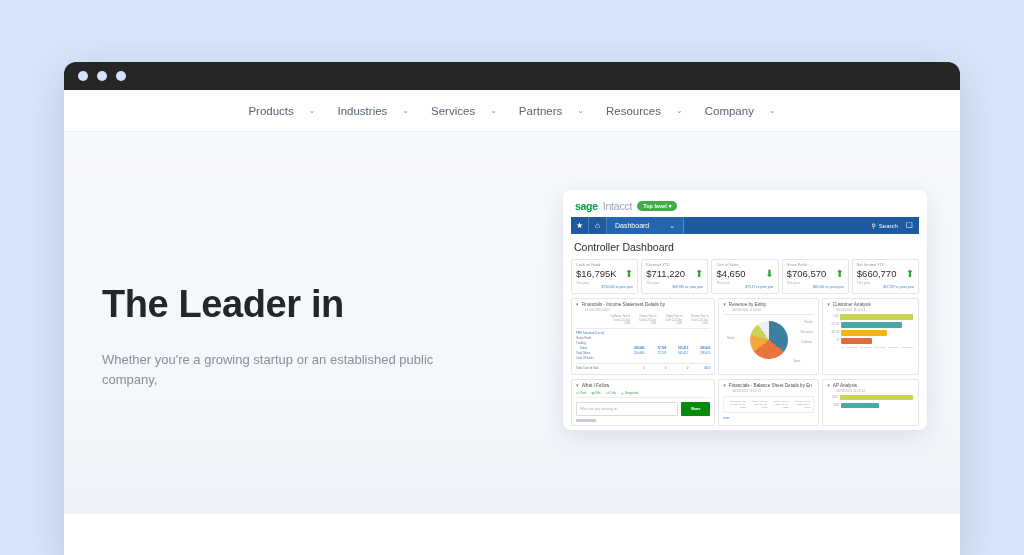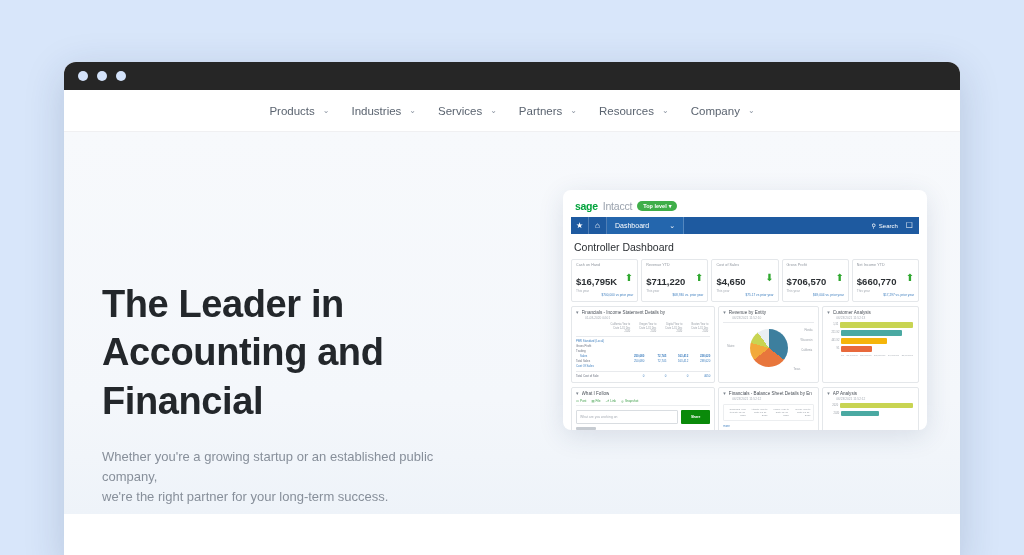--- a/index.html
+++ b/index.html
@@ -28,21 +28,21 @@
 
   
   .navbar {
     height: 42px; background: #fff;
     display: flex; align-items: center; justify-content: center;
     position: relative; border-bottom: 1px solid #f0f0f2;
   }
   .nav-links { display: flex; gap: 22px; align-items: center; }
   .nav-item {
     font-size: 11.5px; color: #5b6470; white-space: nowrap;
-    display: flex; align-items: center; gap: 8px; cursor: pointer;
+    display: flex; align-items: center; gap: 15px; cursor: pointer;
   }
   .chev { font-size: 8px; color: #8d96a3; line-height: 1; }
   .get-pricing {
     position: absolute; right: 24px; top: 50%; transform: translateY(-50%);
     background: #19a319; color: #fff; font-size: 10.5px; font-weight: 700;
     padding: 8px 20px; border: none; border-radius: 2px; cursor: pointer;
     white-space: nowrap;
   }
 
   
@@ -92,21 +92,21 @@
 
   .dash-title { font-size: 10.5px; color: #2b2f33; padding: 7px 2px 6px 3px; }
 
   .kpi-row { display: flex; gap: 3px; }
   .kpi {
     flex: 1; border: 1px solid #e4e7ea; border-radius: 2px;
     padding: 3px 4px 4px 4px; min-width: 0; background: #fff;
   }
   .kpi-label { font-size: 3.6px; color: #8b929b; letter-spacing: .1px; white-space: nowrap; }
   .kpi-mid { display: flex; align-items: center; justify-content: space-between; margin-top: 1px; }
-  .kpi-val { font-size: 9.5px; font-weight: 700; color: #2b2f33; white-space: nowrap; margin-top: 8px; }
+  .kpi-val { font-size: 9.5px; font-weight: 400; color: #2b2f33; white-space: nowrap; }
   .arrow-up { color: #2fa82f; font-size: 10px; line-height: 1; }
   .arrow-dn { color: #2fa82f; font-size: 10px; line-height: 1; }
   .kpi-sub { font-size: 3.2px; color: #a6acb4; margin-top: 2px; }
   .kpi-foot { display: flex; justify-content: flex-end; }
   .kpi-delta { font-size: 3.2px; color: #3f7fbf; }
 
   .widget-row { display: flex; gap: 3px; margin-top: 4px; }
   .widget {
     border: 1px solid #e4e7ea; border-radius: 2px; background: #fff;
     padding: 3px 4px; min-width: 0; overflow: hidden;
@@ -215,25 +215,23 @@
           <span class="chev">⌄</span>
         </div>
       </div>
     </div>
 
     <div class="hero">
 
       <div class="hero-copy">
         <h1 class="headline">
           <div>The Leader in</div>
-          <div>Accounting and Financial</div>
         </h1>
         <p class="subhead">
           <span>Whether you're a growing startup or an established public company,</span><br>
-          <span>we're the right partner for your long-term success.</span>
         </p>
 
       </div>
 
       <div class="dash-card">
 
         <div class="dash-brand">
           <span class="logo-sage">sage</span>
           <span class="logo-intacct">Intacct</span>
           <span class="toplevel-pill">

